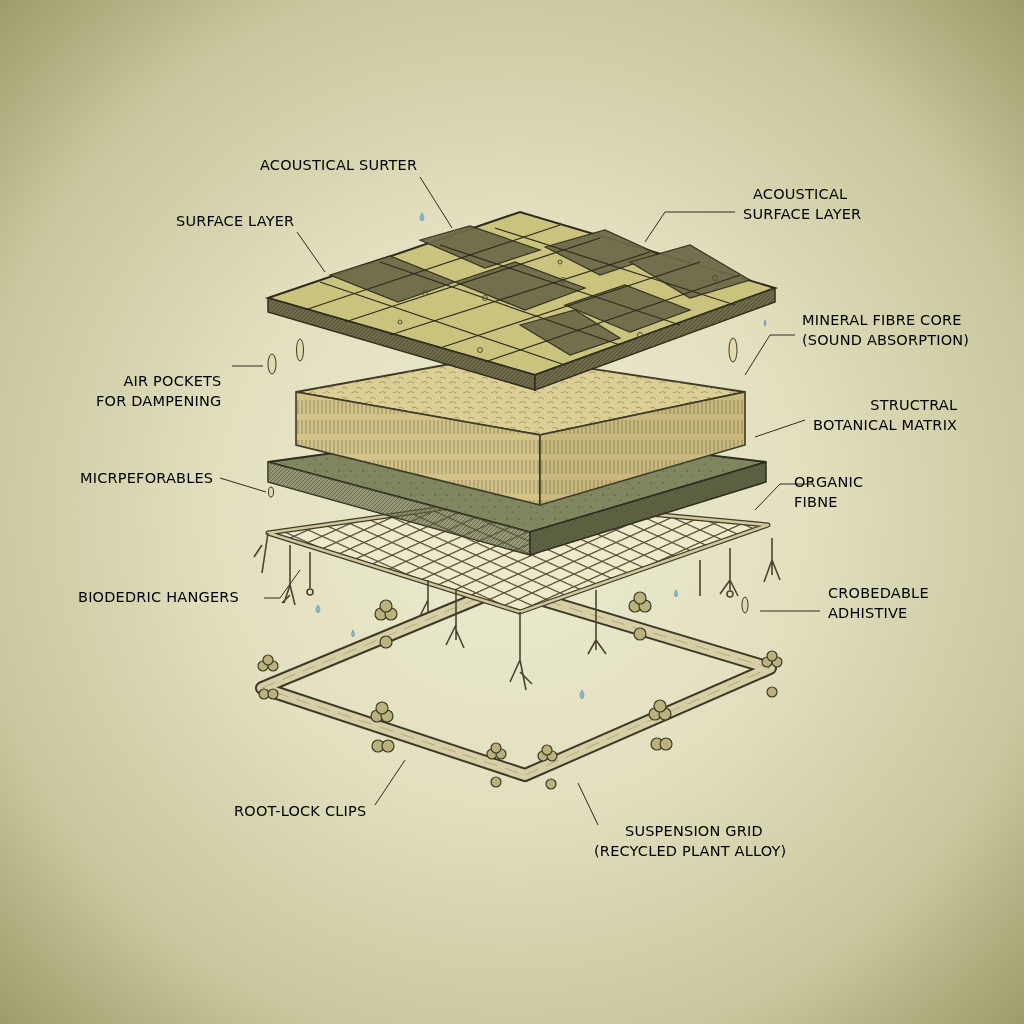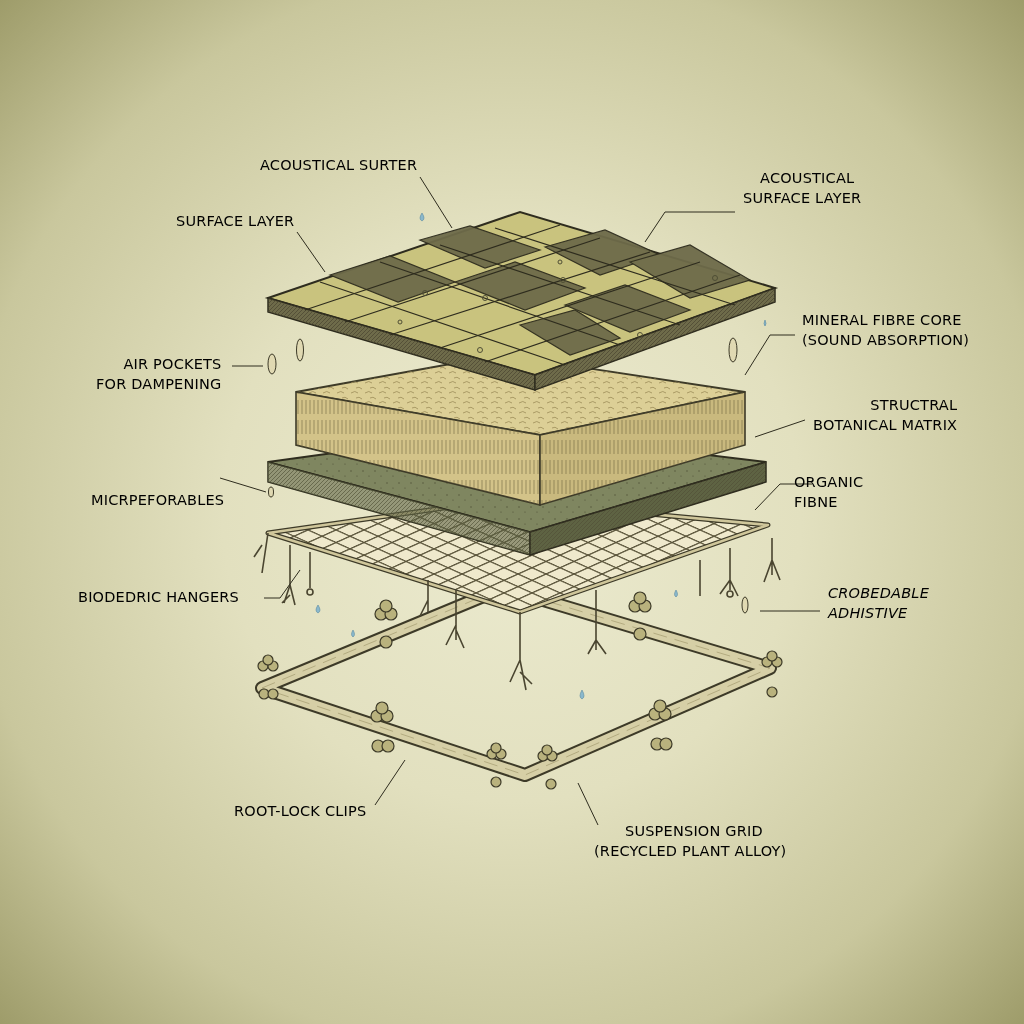--- a/index.html
+++ b/index.html
@@ -200,31 +200,31 @@
     <path d="M820,611 L760,611"></path>
     <path d="M375,805 L405,760"></path>
     <path d="M598,825 L578,783"></path>
   </g>
 </svg>
 
 <div class="label" style="left:260px;top:155px;"><span>ACOUSTICAL SURTER</span></div>
 
 <div class="label" style="left:176px;top:211px;"><span>SURFACE LAYER</span></div>
 
-<div class="label" style="left:743px;top:168px;text-align:center;"><div style="padding-left:10px;">ACOUSTICAL</div><div>SURFACE LAYER</div></div>
-
-<div class="label" style="left:96px;top:354px;text-align:right;"><div style="padding-left:12px;">AIR POCKETS</div><div>FOR DAMPENING</div></div>
+<div class="label" style="left:743px;top:184px;text-align:left;"><div style="padding-left:10px;">ACOUSTICAL</div><div>SURFACE LAYER</div></div>
+
+<div class="label" style="left:96px;top:354px;text-align:right;"><div style="padding-left:12px;margin-top:17px;">AIR POCKETS</div><div>FOR DAMPENING</div></div>
 
 <div class="label" style="left:802px;top:310px;"><div>MINERAL FIBRE CORE</div><div>(SOUND ABSORPTION)</div></div>
 
 <div class="label" style="left:813px;top:395px;text-align:right;"><div>STRUCTRAL</div><div>BOTANICAL MATRIX</div></div>
 
-<div class="label" style="left:91px;top:468px;margin-top:22px;"><span>MICRPEFORABLES</span></div>
+<div class="label" style="left:80px;top:468px;"><span>MICRPEFORABLES</span></div>
 
 <div class="label" style="left:794px;top:472px;"><div>ORGANIC</div><div>FIBNE</div></div>
 
 <div class="label" style="left:78px;top:587px;"><span>BIODEDRIC HANGERS</span></div>
 
-<div class="label" style="left:828px;top:583px;font-style:italic;"><div>CROBEDABLE</div><div>ADHISTIVE</div></div>
+<div class="label" style="left:828px;top:583px;"><div>CROBEDABLE</div><div>ADHISTIVE</div></div>
 
 <div class="label" style="left:234px;top:801px;"><span>ROOT-LOCK CLIPS</span></div>
 
 <div class="label" style="left:594px;top:821px;"><div style="padding-left:5px;margin-left:26px;">SUSPENSION GRID</div><div>(RECYCLED PLANT ALLOY)</div></div>
 
 </body></html>

